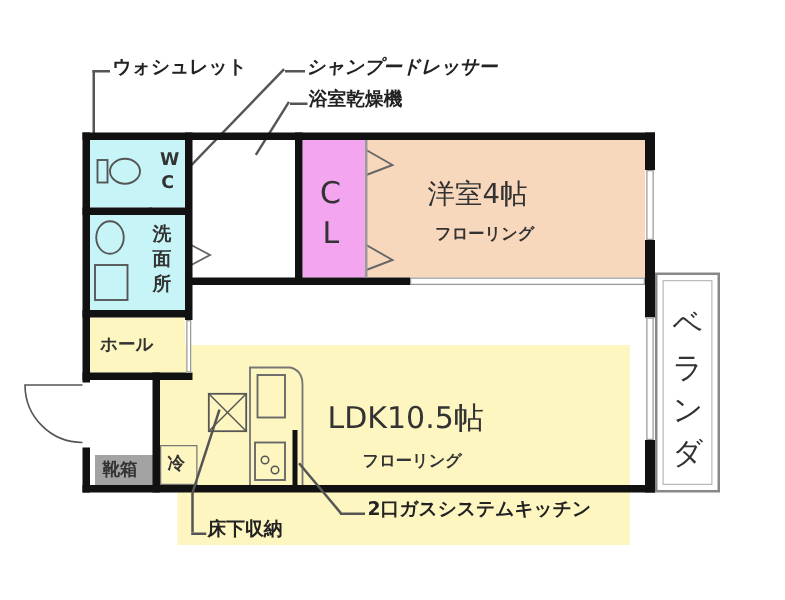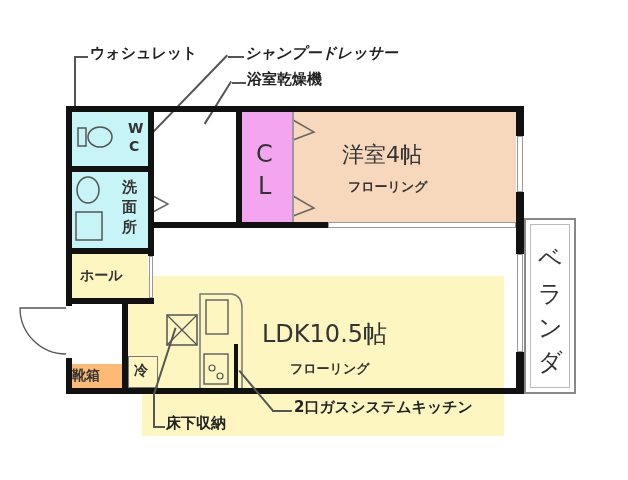--- a/index.html
+++ b/index.html
@@ -72,21 +72,21 @@
     <div class="lbl" style="left:148px;top:84px;font-size:13px;">フローリング</div>
   </div>
 
   <div class="room" style="left:62px;top:190px;width:30px;height:92px;background:#fdf6c0;"></div>
 
   <div class="room" style="left:6px;top:148px;width:76px;height:44px;background:#fdf6c0;">
     <div class="lbl" style="left:8px;top:13px;font-size:14px;">ホール</div>
   </div>
 
 
-  <div class="room" style="left:0;top:258px;width:58px;height:24px;background:#fdba74;">
+  <div class="room" style="left:10px;top:258px;width:58px;height:24px;background:#a3a3a3;">
     <div class="lbl" style="left:6px;top:3px;font-size:14px;">靴箱</div>
   </div>
 
   <div class="room" style="left:62px;top:250px;width:30px;height:32px;border:1.5px solid #777;background:#fdf6c0;">
     <div class="lbl" style="left:5px;top:5px;font-size:14px;">冷</div>
   </div>
 
   <svg class="abs" style="left:100px;top:208px;" width="32" height="32">
     <rect x="1" y="1" width="30" height="30" fill="none" stroke="#555" stroke-width="1.5"></rect>
     <line x1="1" y1="1" x2="31" y2="31" stroke="#555" stroke-width="1.2"></line>

